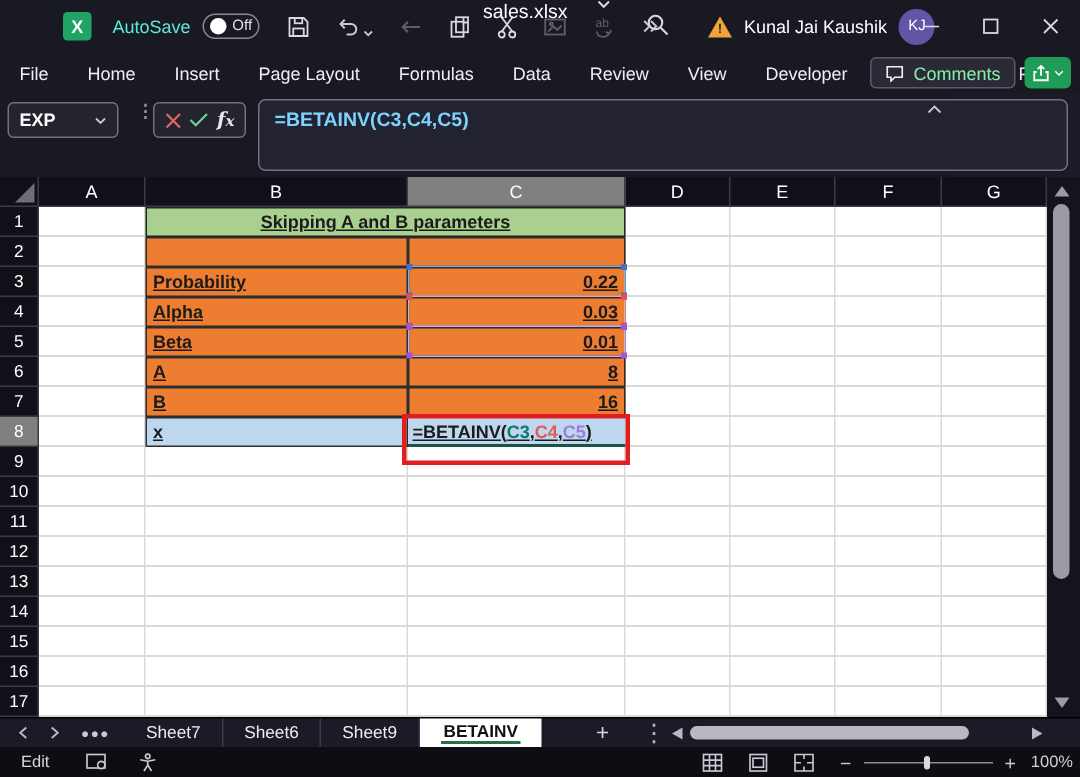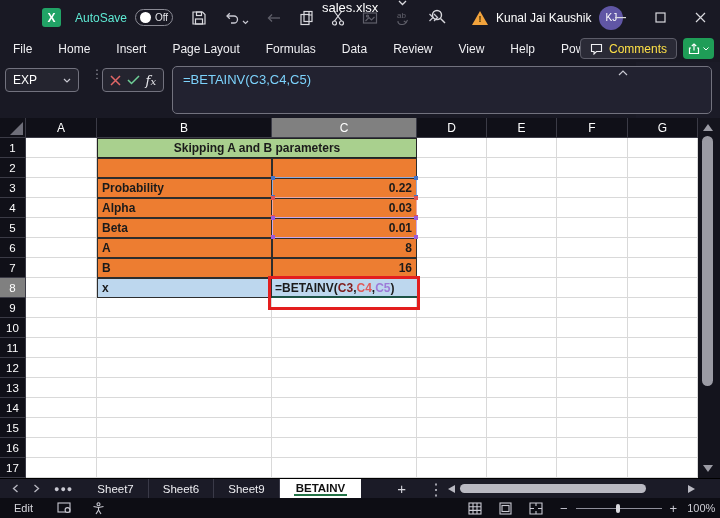--- a/index.html
+++ b/index.html
@@ -37,26 +37,26 @@
   .win-controls { position:absolute; right:0; top:0; height:35px; display:flex; }
   .win-btn { width:40px; height:35px; display:flex; align-items:center; justify-content:center; color:#d9d9de; }
 
   
   .menubar { position:absolute; left:0; top:35px; width:720px; height:27px; background:#191924;
     display:flex; align-items:center; }
   .menu-tabs { display:flex; align-items:center; }
   .menu-tab { font-size:12px; color:#efeff2; padding:0 13px; height:27px; display:flex; align-items:center; cursor:default; }
   .menubar-right { position:absolute; right:6px; top:3px; display:flex; align-items:center; gap:6px; }
   .comments-btn { height:21px; border:1px solid #5c5c68; background:#2a2a36; border-radius:4px;
-    display:flex; align-items:center; gap:6px; padding:0 9px; font-size:12px; color:#fde047; }
+    display:flex; align-items:center; gap:6px; padding:0 9px; font-size:12px; color:#86efac; }
   .share-btn { height:21px; width:31px; background:#1f9d57; border-radius:4px;
     display:flex; align-items:center; justify-content:center; gap:3px; }
 
   
-  .formulabar { position:absolute; left:0; top:62px; width:636px; height:56px; background:#191924; }
+  .formulabar { position:absolute; left:0; top:62px; width:636px; height:56px; background:#191924;font-weight:bold; }
   .name-box { position:absolute; left:5px; top:6px; width:74px; height:24px; background:#24242f;
     border:1px solid #72727e; border-radius:4px; display:flex; align-items:center; font-size:12px; color:#fff; padding:0 7px; }
   .name-box .nb-chev { margin-left:auto; }
   .fb-dots { position:absolute; left:91px; top:9px; color:#8f8f9a; font-size:12px; letter-spacing:0; line-height:6px; text-align:center;}
   .fb-cmds { position:absolute; left:102px; top:6px; width:62px; height:24px; background:#24242f;
     border:1px solid #72727e; border-radius:4px; display:flex; align-items:center; justify-content:space-around; padding:0 4px; }
   .fx-glyph { font-family:"DejaVu Serif", serif; font-style:italic; font-size:13px; color:#e8e8ec; }
   .fx-glyph .sub { font-size:10px; }
   .formula-input { position:absolute; left:172px; top:4px; width:540px; height:48px; background:#222230;
     border:1px solid #72727e; border-radius:5px; font-size:13px; color:#7dd3fc; padding:5px 10px; }
@@ -75,21 +75,21 @@
   .col-h:nth-child(5){width:70px;} .col-h:nth-child(6){width:70px;} .col-h:nth-child(7){width:71px;}
   .col-h:nth-child(8){width:70px;}
   .row-headers { position:absolute; left:0; top:20px; width:26px; height:340px; background:#101018; }
   .row-h { width:26px; height:20px; display:flex; align-items:center; justify-content:center; font-size:11.5px;
     color:#fff; border-bottom:1px solid #3b3b46; border-right:1px solid #3b3b46; }
   .row-h.selected { background:#808080; }
   .cells { position:absolute; left:26px; top:20px; width:672px; height:340px; background:#ffffff;
     background-image:repeating-linear-gradient(to bottom, transparent 0 19px, #d9d9d9 19px 20px); }
   .vline { position:absolute; top:0; width:1px; height:340px; background:#d9d9d9; }
 
-  .cell { position:absolute; height:20px; display:flex; align-items:center; font-size:12px; color:#1b1b1b; }
+  .cell { position:absolute; height:20px; display:flex; align-items:center; font-size:12px; color:#1b1b1b;text-decoration:underline; }
   .banner { left:71px; top:0; width:320px; background:#A9D08E; border:1px solid #222;
     justify-content:center; font-weight:bold; }
   .orange { background:#ED7D31; border:1px solid #2d2d2d; }
   .blue-row { background:#BDD7EE; border:1px solid #2d2d2d; }
   .lab { padding-left:4px; font-weight:bold; }
   .val { justify-content:flex-end; padding-right:4px; font-weight:600; }
   .colB { left:71px; width:175px; }
   .colC { left:246px; width:145px; }
 
   .ref-sel { position:absolute; width:145px; height:21px; left:246px; }
@@ -97,21 +97,21 @@
   .sel-c3 { top:39px; border:1.5px solid #8FAADC; }
   .sel-c3 .h { background:#4472C4; }
   .sel-c4 { top:59px; border:1.5px solid #E8A7A7; }
   .sel-c4 .h { background:#E05252; }
   .sel-c5 { top:79px; border:1.5px solid #C9A8E8; }
   .sel-c5 .h { background:#9B59D6; }
   .h-tl{left:-2px;top:-2px;} .h-tr{right:-2px;top:-2px;} .h-bl{left:-2px;bottom:-2px;} .h-br{right:-2px;bottom:-2px;}
 
   .formula-cell { left:246px; top:140px; width:145px; background:#BDD7EE; padding-left:3px;
     font-weight:600; white-space:nowrap; }
-  .formula-cell .r1{color:#7f1d1d;} .formula-cell .r2{color:#E05A5A;} .formula-cell .r3{color:#9D7BD8;}
+  .formula-cell .r1{color:#0f766e;} .formula-cell .r2{color:#E05A5A;} .formula-cell .r3{color:#9D7BD8;}
   .edit-underline { position:absolute; left:246px; top:158px; width:145px; height:2px; background:#1d5346; }
   .red-box { position:absolute; left:242px; top:138px; width:152px; height:34px; border:3px solid #E31E1E; background:transparent; }
 
   
   .vscroll { position:absolute; left:698px; top:118px; width:22px; height:360px; background:#14141d; }
   .vs-arrow { position:absolute; left:5px; width:0; height:0; border-left:5px solid transparent; border-right:5px solid transparent; }
   .vs-up { top:6px; border-bottom:7px solid #9b9ba4; }
   .vs-down { bottom:6px; border-top:7px solid #9b9ba4; }
   .vs-thumb { position:absolute; left:4px; top:18px; width:11px; height:250px; background:#9b9ba4; border-radius:6px; }
 
@@ -269,20 +269,21 @@
         <div class="menu-tab">Page Layout</div>
 
         <div class="menu-tab">Formulas</div>
 
         <div class="menu-tab">Data</div>
 
         <div class="menu-tab">Review</div>
 
         <div class="menu-tab">View</div>
 
+        <div class="menu-tab">Developer</div>
 
         <div class="menu-tab">Help</div>
 
         <div class="menu-tab">Power Pivot</div>
 
     </div>
     <div class="menubar-right">
       <div class="comments-btn">
         <svg width="13" height="12" viewBox="0 0 13 12" fill="none" stroke="#f0f0f3" stroke-width="1.1">
           <path d="M1.5 1.5 h10 v7 h-5 l-2.5 2.5 v-2.5 h-2.5 Z"></path>

